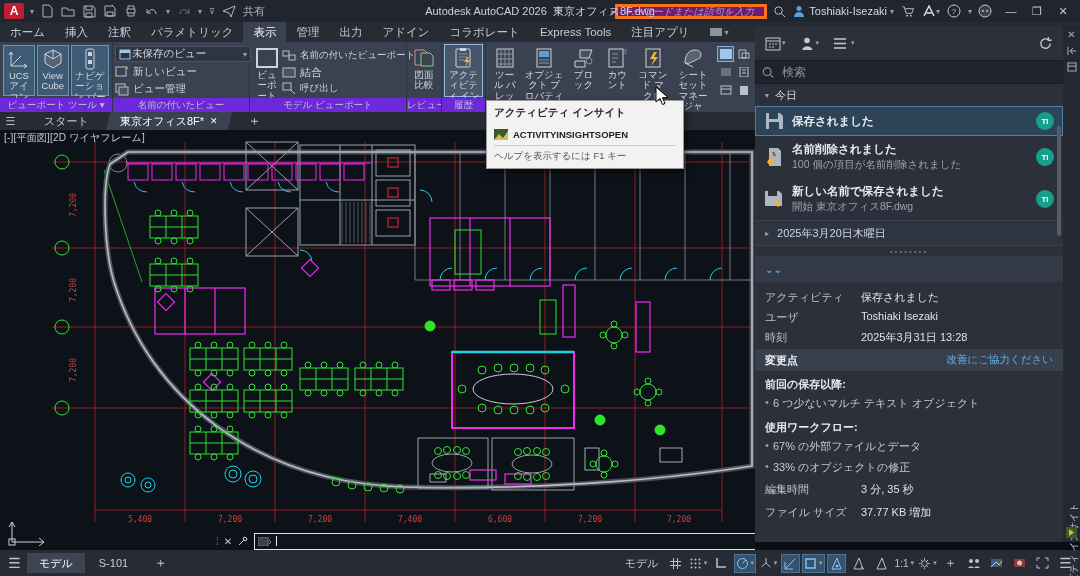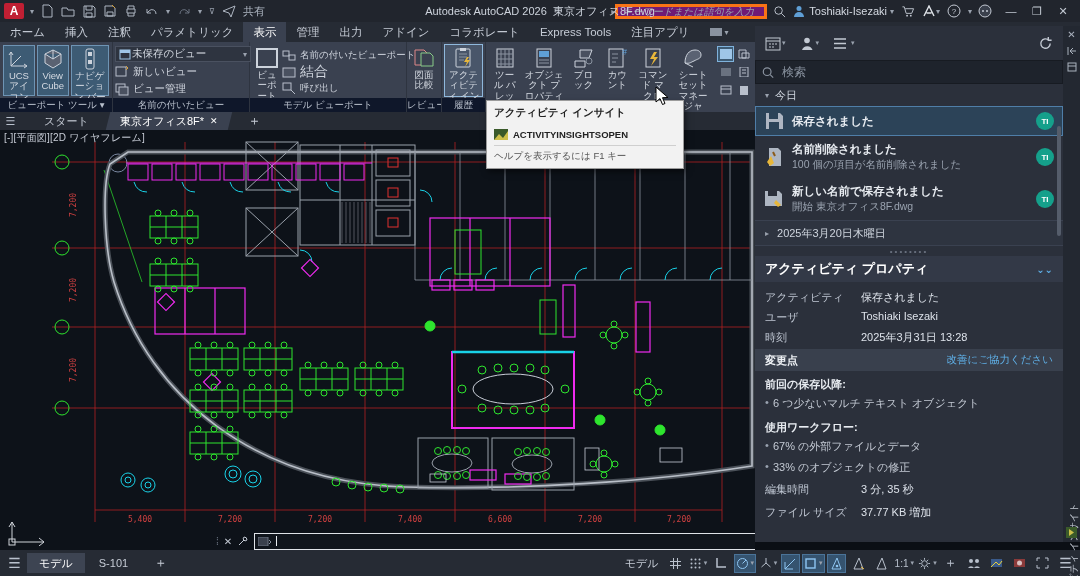--- a/index.html
+++ b/index.html
@@ -19,21 +19,21 @@
   .tsearch::placeholder{color:#98a1ad;font-style:italic;}
   .winbtn{width:26px;height:20px;display:grid;place-items:center;color:#c3c9d3;font-size:11px;}
   .caret{font-size:8px;color:#9aa2ae;}
   
   #tabrow{left:0;top:22px;width:1080px;height:20px;background:#262b34;display:flex;align-items:stretch;}
   .rtab{padding:0 10px;display:flex;align-items:center;color:#c6ccd6;font-size:11.5px;}
   .rtab.active{background:#3a4150;color:#fff;}
   
   #ribbon{left:0;top:42px;width:755px;height:70px;background:#3a4150;display:flex;}
   .panel{position:relative;height:100%;border-right:1px solid #2e3440;box-sizing:border-box;padding:2px 2px 15px 2px;display:flex;}
-  .plabel{position:absolute;left:0;bottom:0;width:100%;height:14px;background:#0f172a;color:#b9c0cc;
+  .plabel{position:absolute;left:0;bottom:0;width:100%;height:14px;background:#6d28d9;color:#b9c0cc;
           font-size:9.5px;text-align:center;line-height:14px;white-space:nowrap;overflow:hidden;}
   .rbtn{display:flex;flex-direction:column;align-items:center;justify-content:flex-start;gap:1px;
         padding:2px 2px;font-size:9.5px;line-height:1.1;text-align:center;color:#d5dae2;border:1px solid transparent;}
   .rbtn .ric{width:24px;height:22px;}
   .rbtn.tog{background:#3d5b74;border:1px solid #6e94b4;margin:1px;}
   .rbtn.hov{background:#49566a;border:1px solid #8fb8dc;}
   .rrow{display:flex;align-items:center;gap:4px;height:17px;color:#d0d5de;font-size:10.5px;white-space:nowrap;}
   .rrow .ric{width:14px;height:13px;}
   .combo{display:flex;align-items:center;justify-content:space-between;background:#2e3440;border:1px solid #4a5160;
          width:128px;height:15px;padding:0 3px;font-size:10.5px;color:#d5dae2;}
@@ -301,21 +301,21 @@
     <div style="display:flex;flex-direction:column;justify-content:flex-start;padding-top:3px">
       <div class="rrow" style="font-size:9.5px">
           <span class="ric">
             <svg viewBox="0 0 14 13">
               <rect x="1" y="2" width="6" height="5" fill="none" stroke="#b9c0cc"></rect>
               <rect x="7" y="6" width="6" height="5" fill="none" stroke="#b9c0cc"></rect>
             </svg>
           </span>
           <span>名前の付いたビューポート</span>
         </div>
-      <div class="rrow" style="font-size:14px">
+      <div class="rrow" style="font-size:11px">
           <span class="ric">
             <svg viewBox="0 0 14 13">
               <rect x="1" y="2" width="12" height="9" fill="#4a5160" stroke="#b9c0cc"></rect>
             </svg>
           </span>
           <span>結合</span>
         </div>
       <div class="rrow" style="font-size:9.5px">
           <span class="ric">
             <svg viewBox="0 0 14 13">
@@ -779,21 +779,20 @@
            <div class="esub">開始 東京オフィス8F.dwg</div>
         </div>
       <span class="avatar">TI</span>
     </div>
     <div class="daterow">
         <span class="caret">▸</span>
         <span>2025年3月20日木曜日</span>
       </div>
     <div class="draghandle">••••••••</div>
     <div class="prophdr">
-      <span>アクティビティ プロパティ</span>
       <span style="color:#5fb0e8;font-size:10px">⌄⌄</span>
     </div>
     <div class="proptable">
       <span class="plab">アクティビティ</span>
         <span class="pval">保存されました</span>
       <span class="plab">ユーザ</span>
         <span class="pval">Toshiaki Isezaki</span>
       <span class="plab">時刻</span>
         <span class="pval">2025年3月31日 13:28</span>
     </div>

